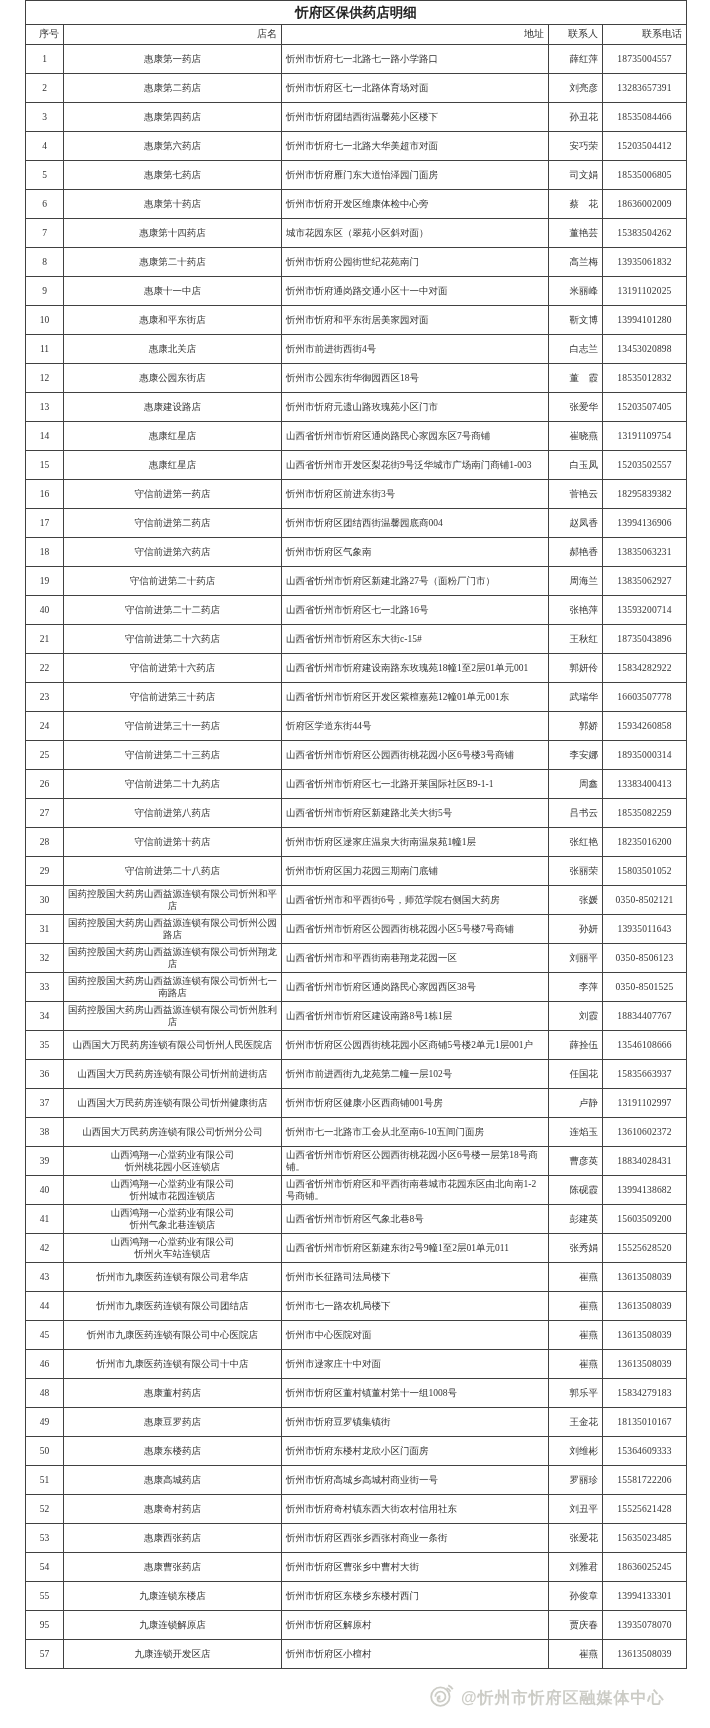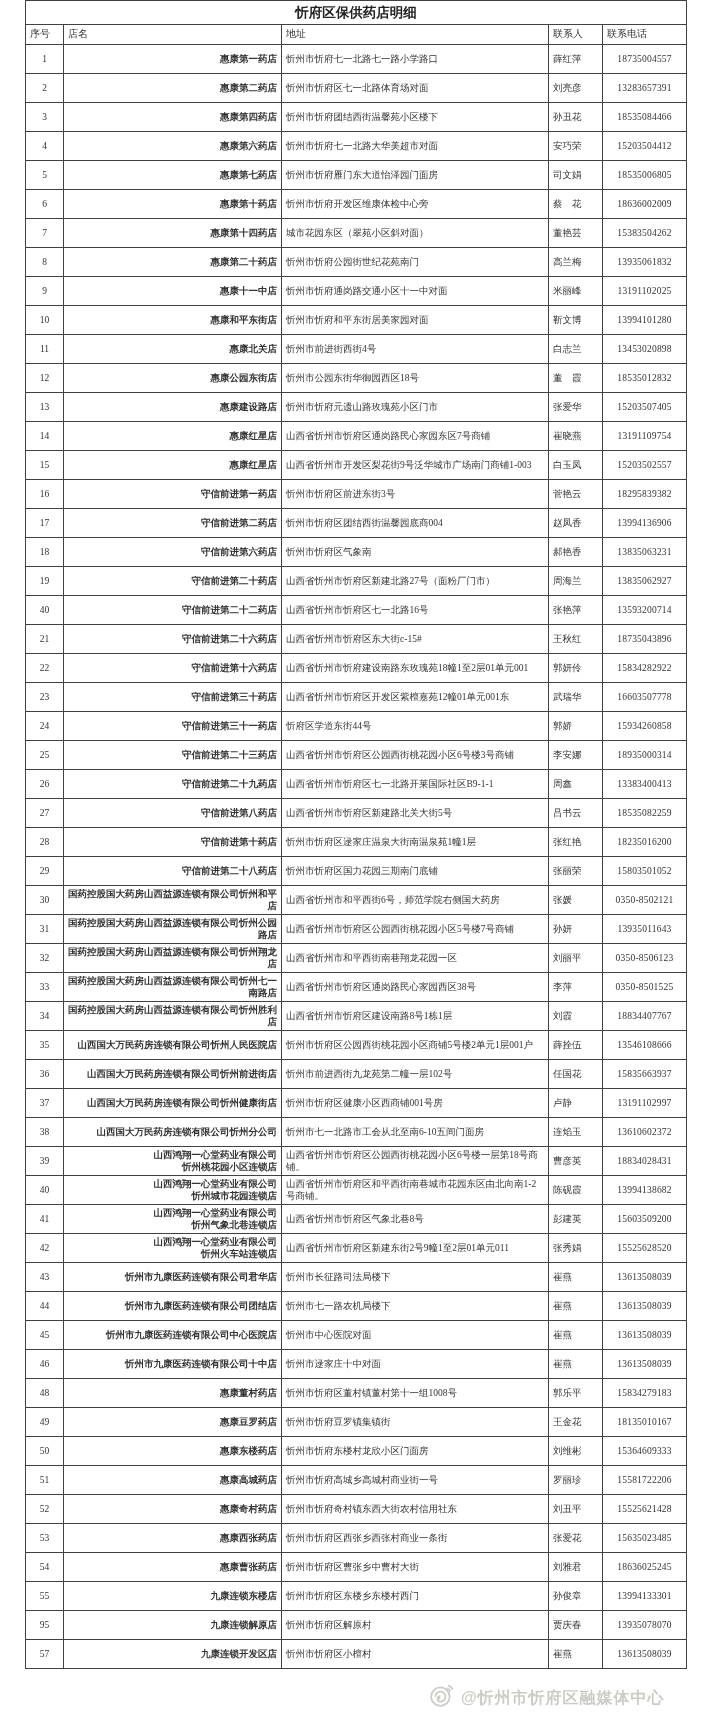--- a/index.html
+++ b/index.html
@@ -39,29 +39,29 @@
   tr.title-row td {
     height: 21px;
     text-align: center;
     font-family: "Liberation Sans", "DejaVu Sans", sans-serif;
     font-weight: bold;
     font-size: 13.5px;
     color: #222;
   }
   tr.header-row th {
     height: 17px;
-    text-align: left;
+    text-align: right;
     font-weight: normal;
     font-size: 10px;
   }
   tbody tr { height: 29px; }
   td.c-no     { text-align: center; font-size: 9px; }
-  td.c-name   { text-align: right; white-space: pre-line; font-weight: bold; }
+  td.c-name   { text-align: center; white-space: pre-line; }
   td.c-addr   { text-align: left; }
-  td.c-contact{ text-align: left; }
+  td.c-contact{ text-align: right; }
   td.c-phone  { text-align: center; font-size: 9.5px; letter-spacing: 0.2px; margin-top: 28px; }
 
   .watermark {
     position: absolute;
     left: 428px;
     top: 1682px;
     display: flex;
     align-items: flex-end;
     gap: 6px;
     color: rgba(195,195,188,0.85);

